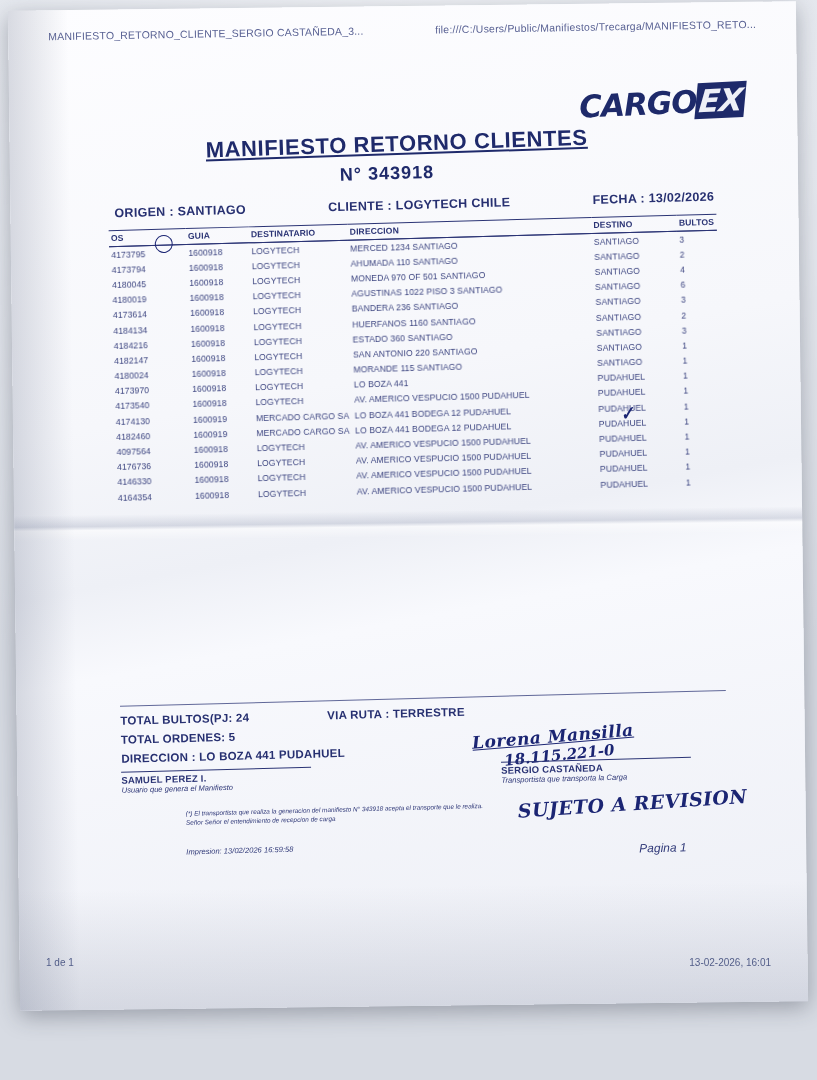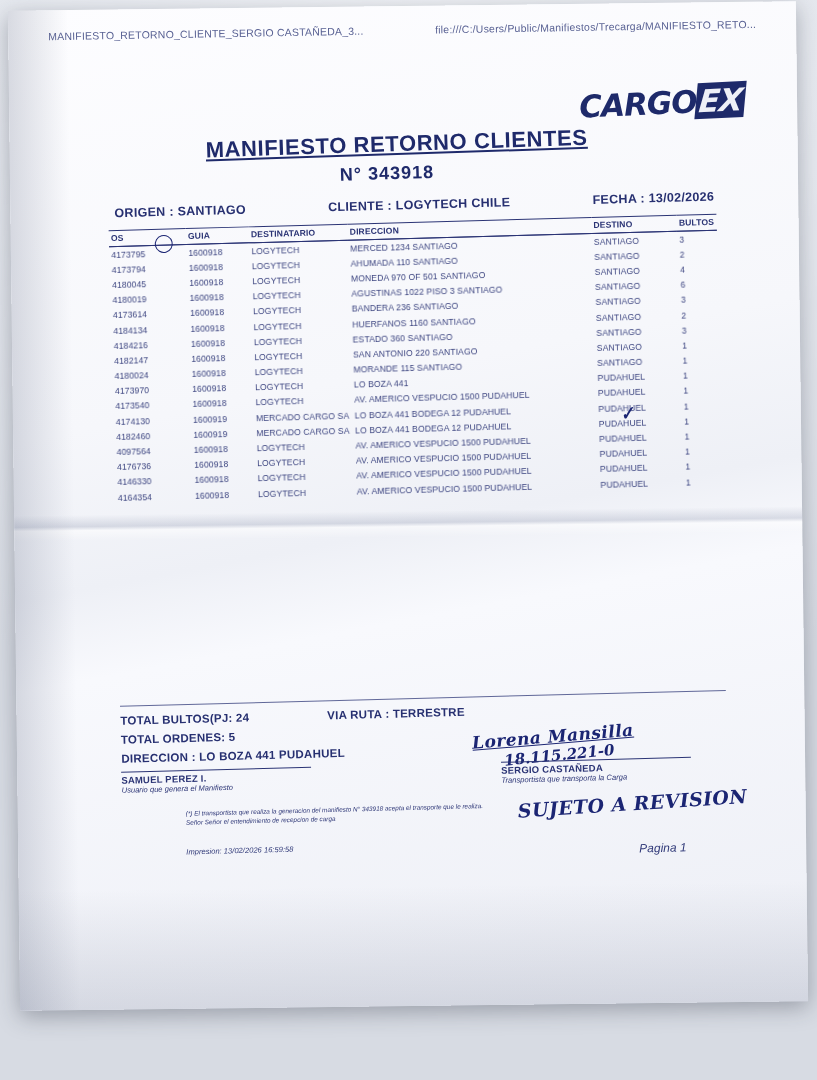--- a/index.html
+++ b/index.html
@@ -523,13 +523,17 @@
     <div class="impresion">Impresion: 13/02/2026 16:59:58</div>
     <div class="pagina">Pagina 1</div>
 
     <div class="hand" id="hand-revision">SUJETO A REVISION</div>
 
     <div id="crease"></div>
     <div id="shade-left"></div>
     <div id="shade-bottom"></div>
   </div>
 
+  <div class="photo-footer">
+    <span>1 de 1</span>
+    <span>13-02-2026, 16:01</span>
+  </div>
 </div>
 
 </body></html>

